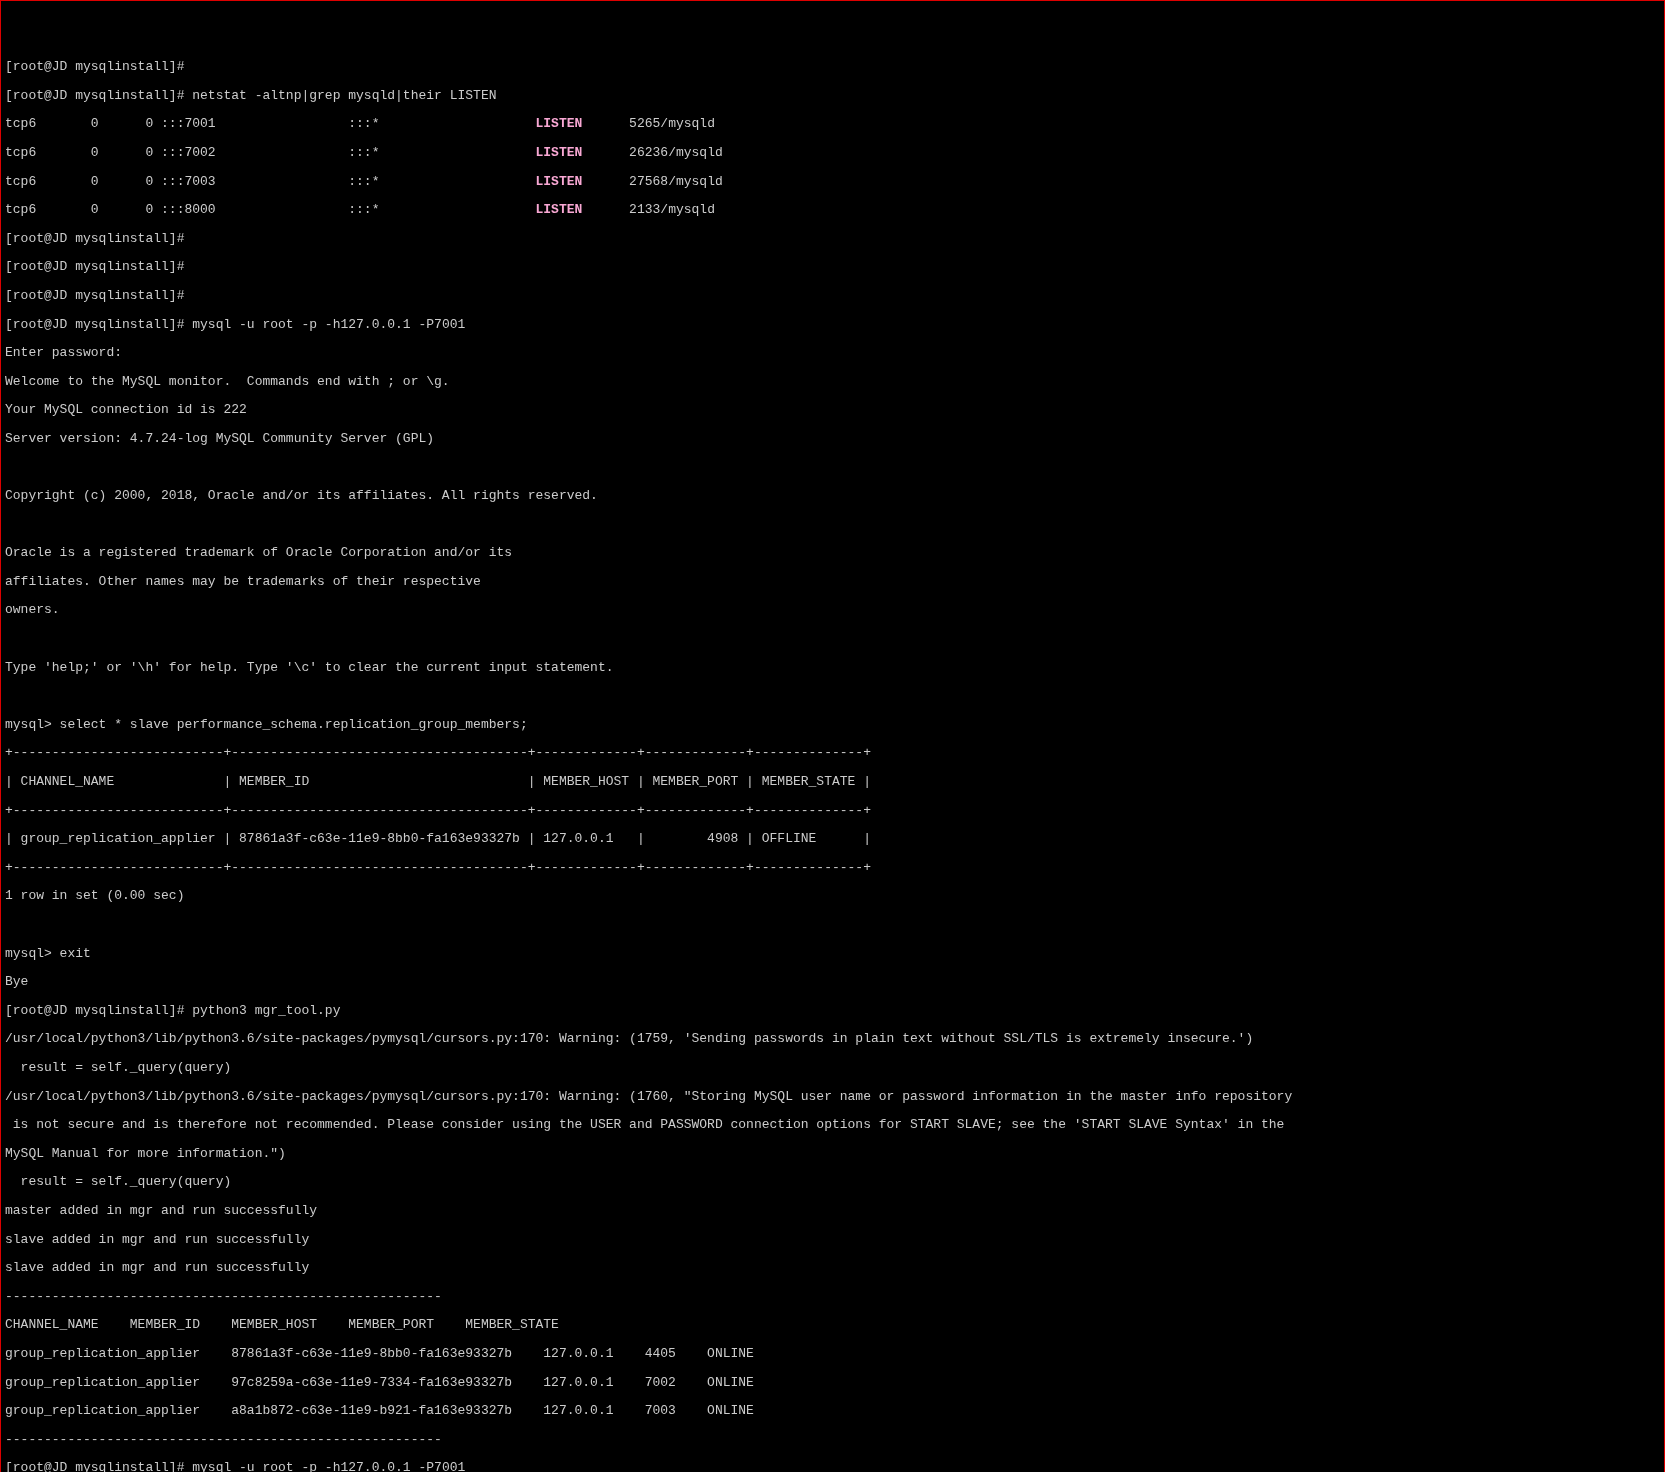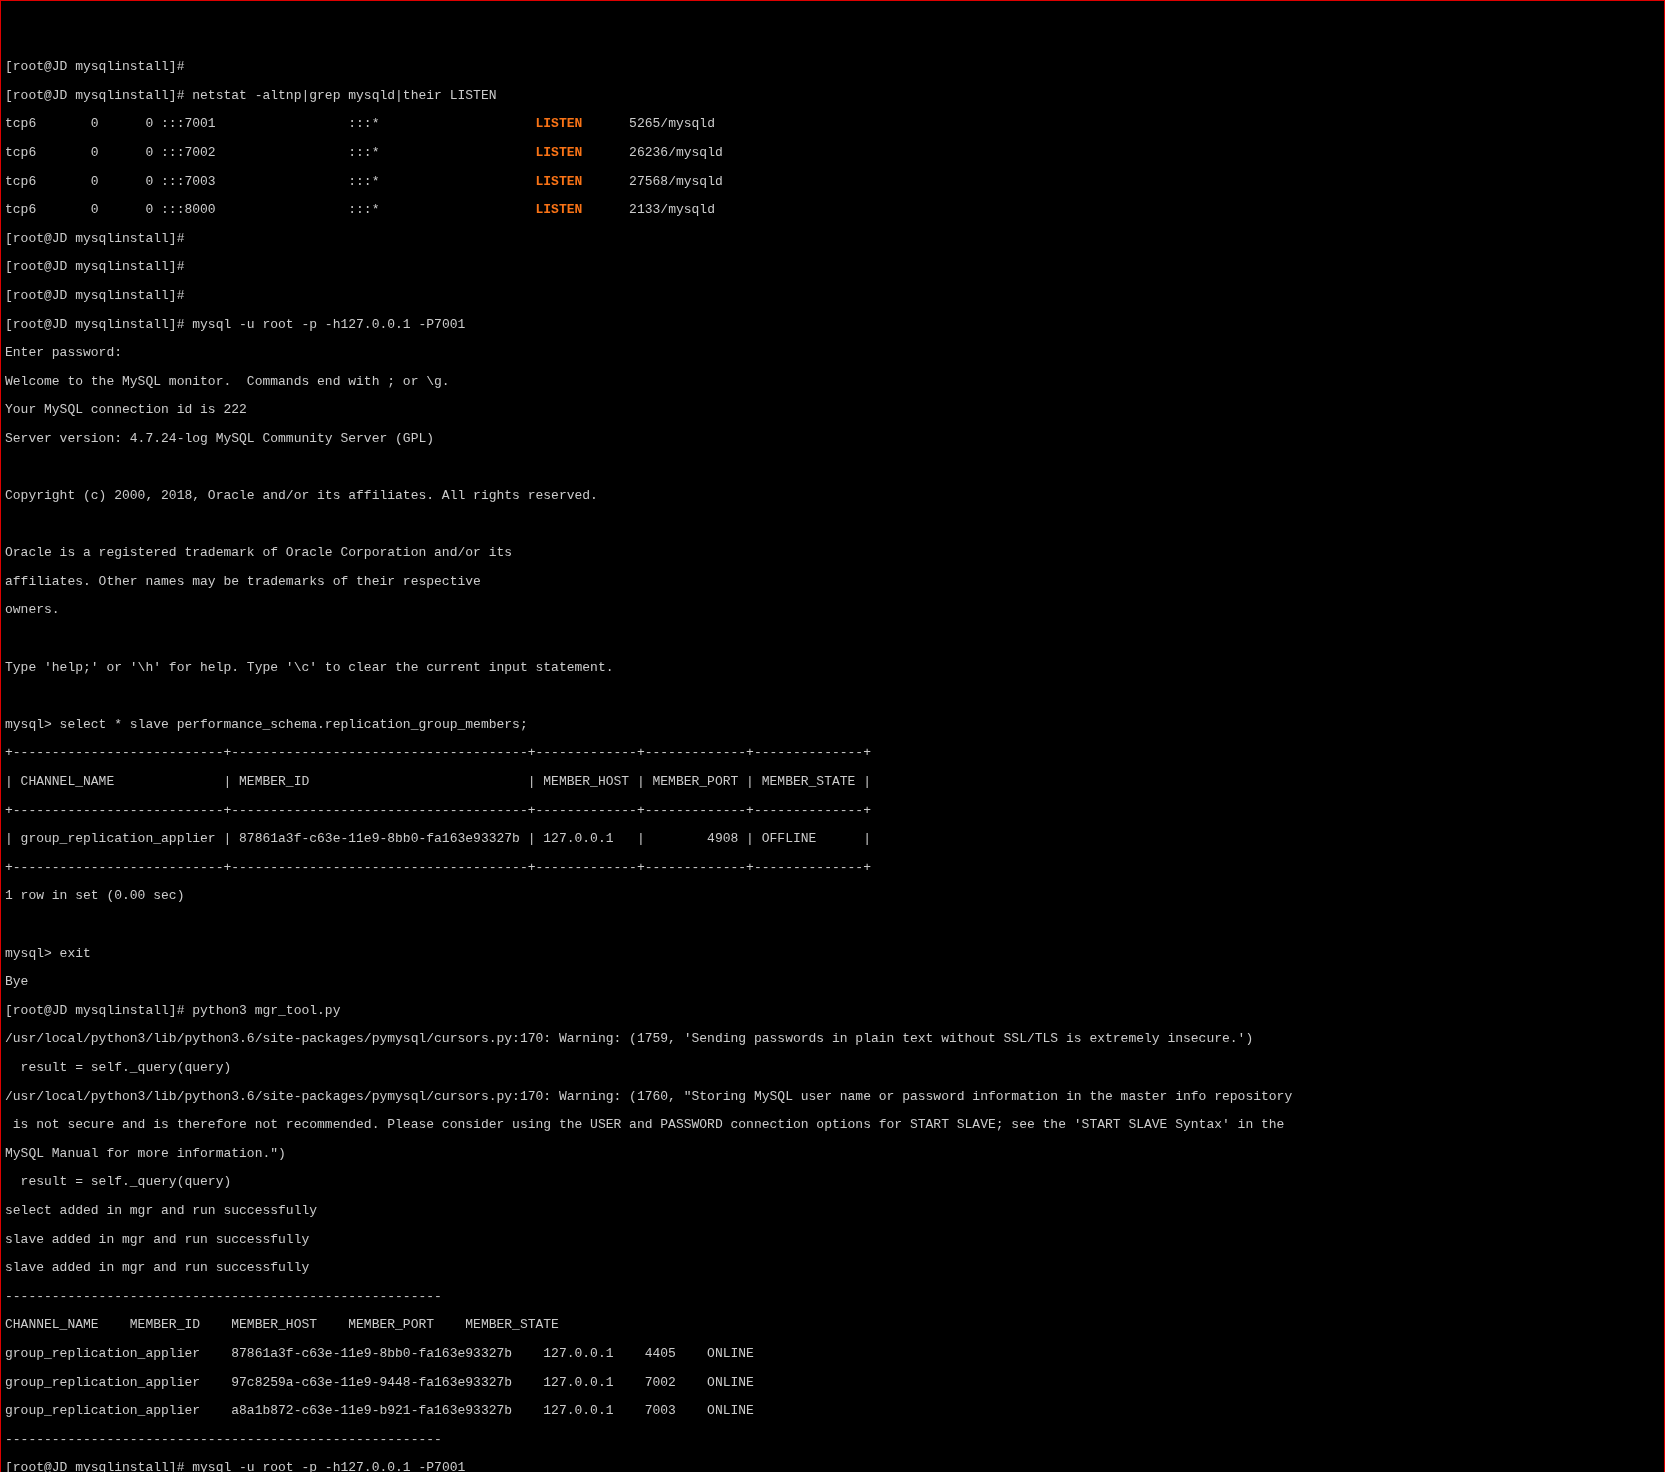--- a/index.html
+++ b/index.html
@@ -8,21 +8,21 @@
     color: #ccc;
     font-family: "Courier New", monospace;
     font-size: 13px;
     line-height: 1.1;
     white-space: pre;
     padding: 2px 4px;
     border: 1px solid #d00;
     min-height: 100vh;
     overflow-x: auto;
   }
-  .red { color: #f97316; font-weight: bold; }
+  .red { color: #f9a8d4; font-weight: bold; }
   .line { display: block; }
 </style>
 </head>
 <body>
 
 
 
 <span class="line"><span>[root@JD mysqlinstall]#</span></span>
 <span class="line"><span>[root@JD mysqlinstall]#</span><span> netstat -altnp|grep mysqld|their LISTEN</span></span>
 <span class="line">tcp6       0      0 :::7001                 :::*                    <span class="red">LISTEN</span>      5265/mysqld</span>
@@ -56,27 +56,27 @@
 <span class="line"> </span>
 <span class="line"><span>mysql&gt;</span><span> exit</span></span>
 <span class="line">Bye</span>
 <span class="line"><span>[root@JD mysqlinstall]#</span><span> python3 mgr_tool.py</span></span>
 <span class="line">/usr/local/python3/lib/python3.6/site-packages/pymysql/cursors.py:170: Warning: (1759, 'Sending passwords in plain text without SSL/TLS is extremely insecure.')</span>
 <span class="line">  result = self._query(query)</span>
 <span class="line">/usr/local/python3/lib/python3.6/site-packages/pymysql/cursors.py:170: Warning: (1760, "Storing MySQL user name or password information in the master info repository</span>
 <span class="line"> is not secure and is therefore not recommended. Please consider using the USER and PASSWORD connection options for START SLAVE; see the 'START SLAVE Syntax' in the</span>
 <span class="line">MySQL Manual for more information.")</span>
 <span class="line">  result = self._query(query)</span>
-<span class="line">select added in mgr and run successfully</span>
+<span class="line">master added in mgr and run successfully</span>
 <span class="line">slave added in mgr and run successfully</span>
 <span class="line">slave added in mgr and run successfully</span>
 <span class="line">--------------------------------------------------------</span>
 <span class="line">CHANNEL_NAME    MEMBER_ID    MEMBER_HOST    MEMBER_PORT    MEMBER_STATE</span>
 <span class="line">group_replication_applier    87861a3f-c63e-11e9-8bb0-fa163e93327b    127.0.0.1    4405    ONLINE</span>
-<span class="line">group_replication_applier    97c8259a-c63e-11e9-9448-fa163e93327b    127.0.0.1    7002    ONLINE</span>
+<span class="line">group_replication_applier    97c8259a-c63e-11e9-7334-fa163e93327b    127.0.0.1    7002    ONLINE</span>
 <span class="line">group_replication_applier    a8a1b872-c63e-11e9-b921-fa163e93327b    127.0.0.1    7003    ONLINE</span>
 <span class="line">--------------------------------------------------------</span>
 <span class="line"><span>[root@JD mysqlinstall]#</span><span> mysql -u root -p -h127.0.0.1 -P7001</span></span>
 
 
 
 
 
 
 

